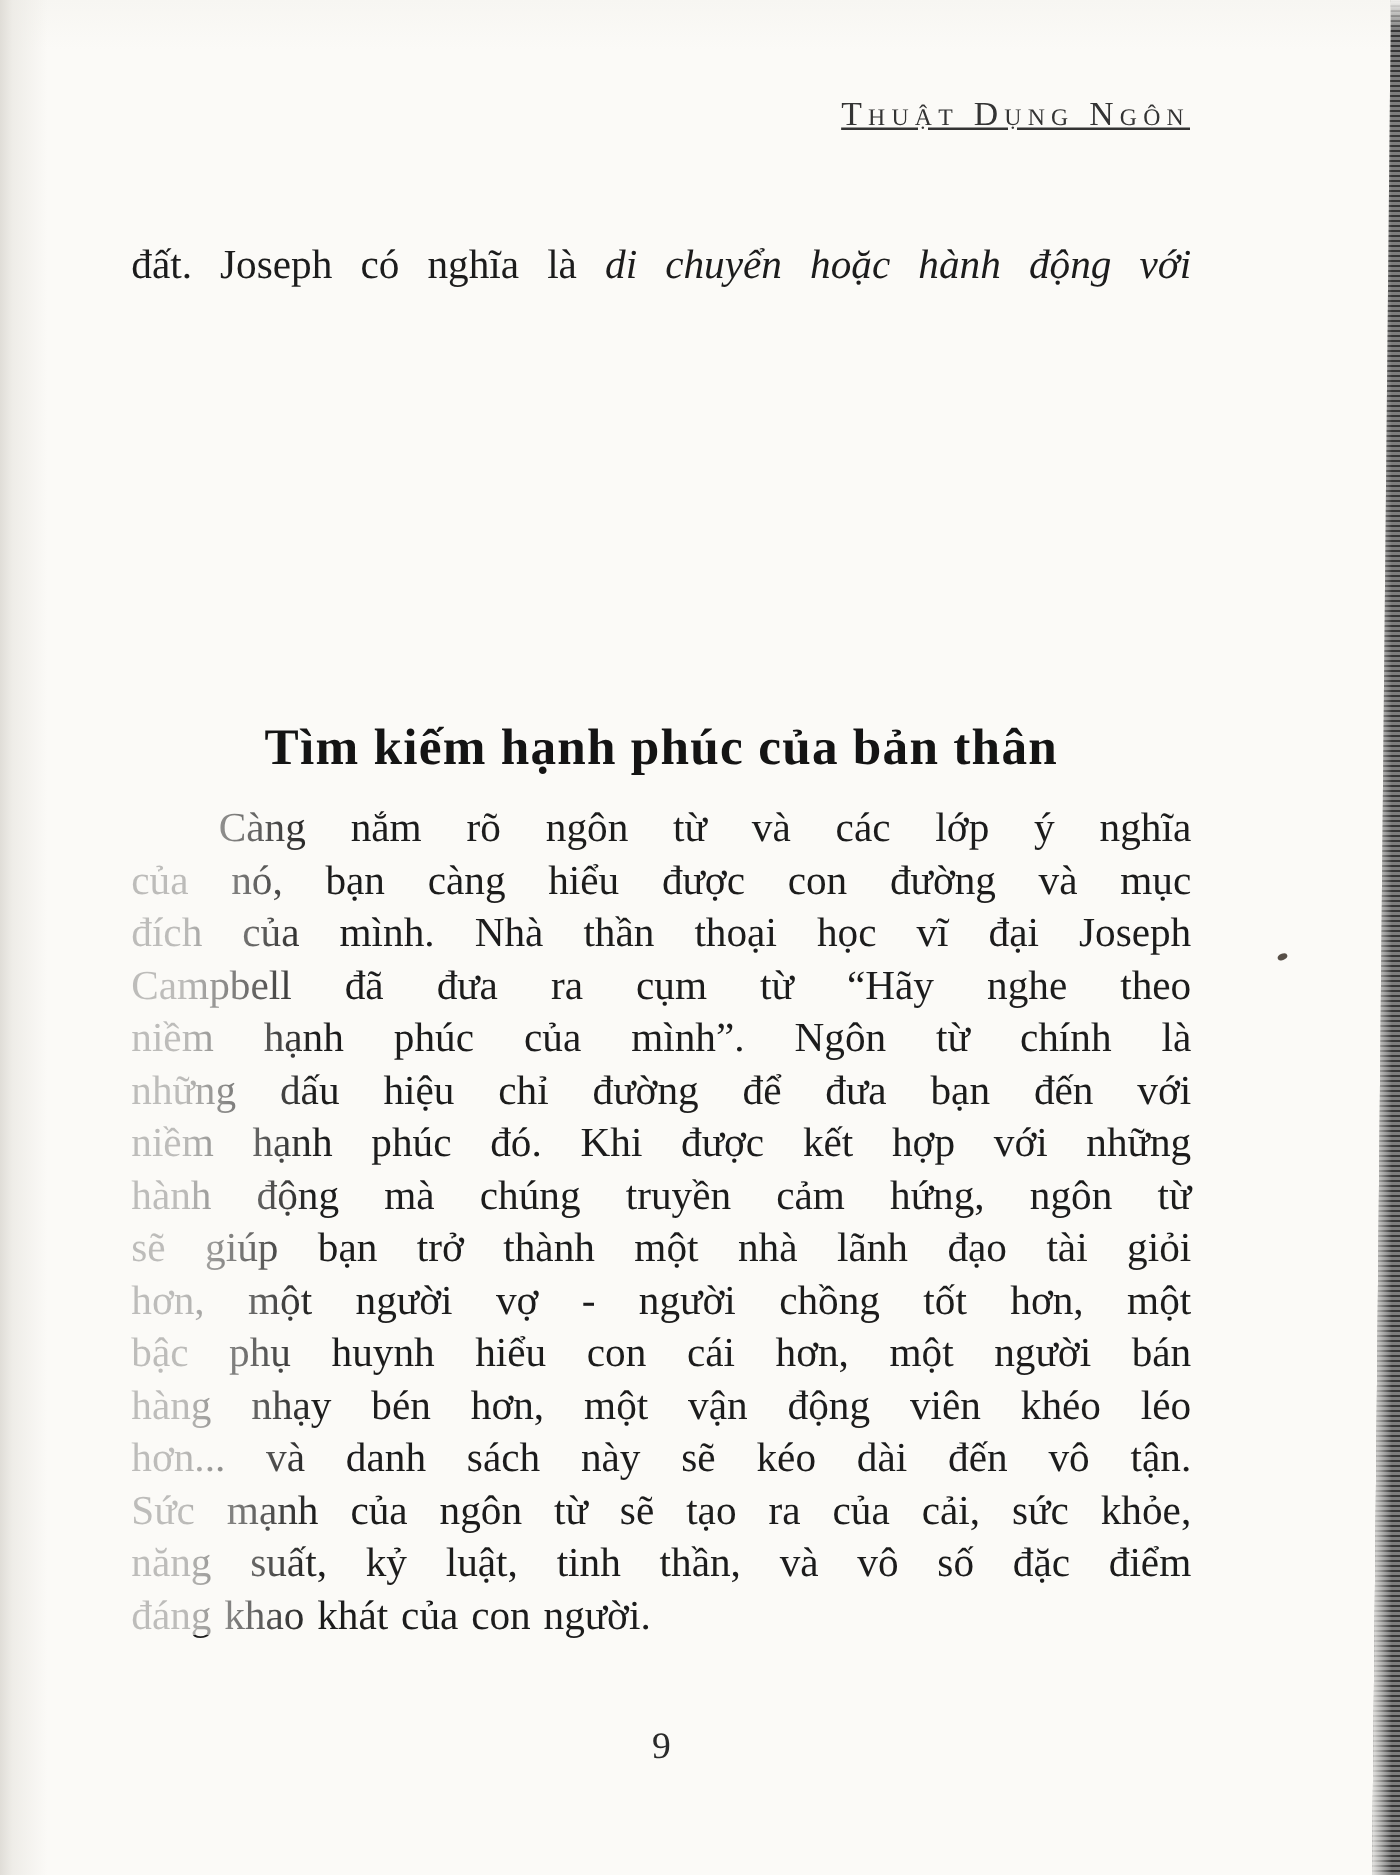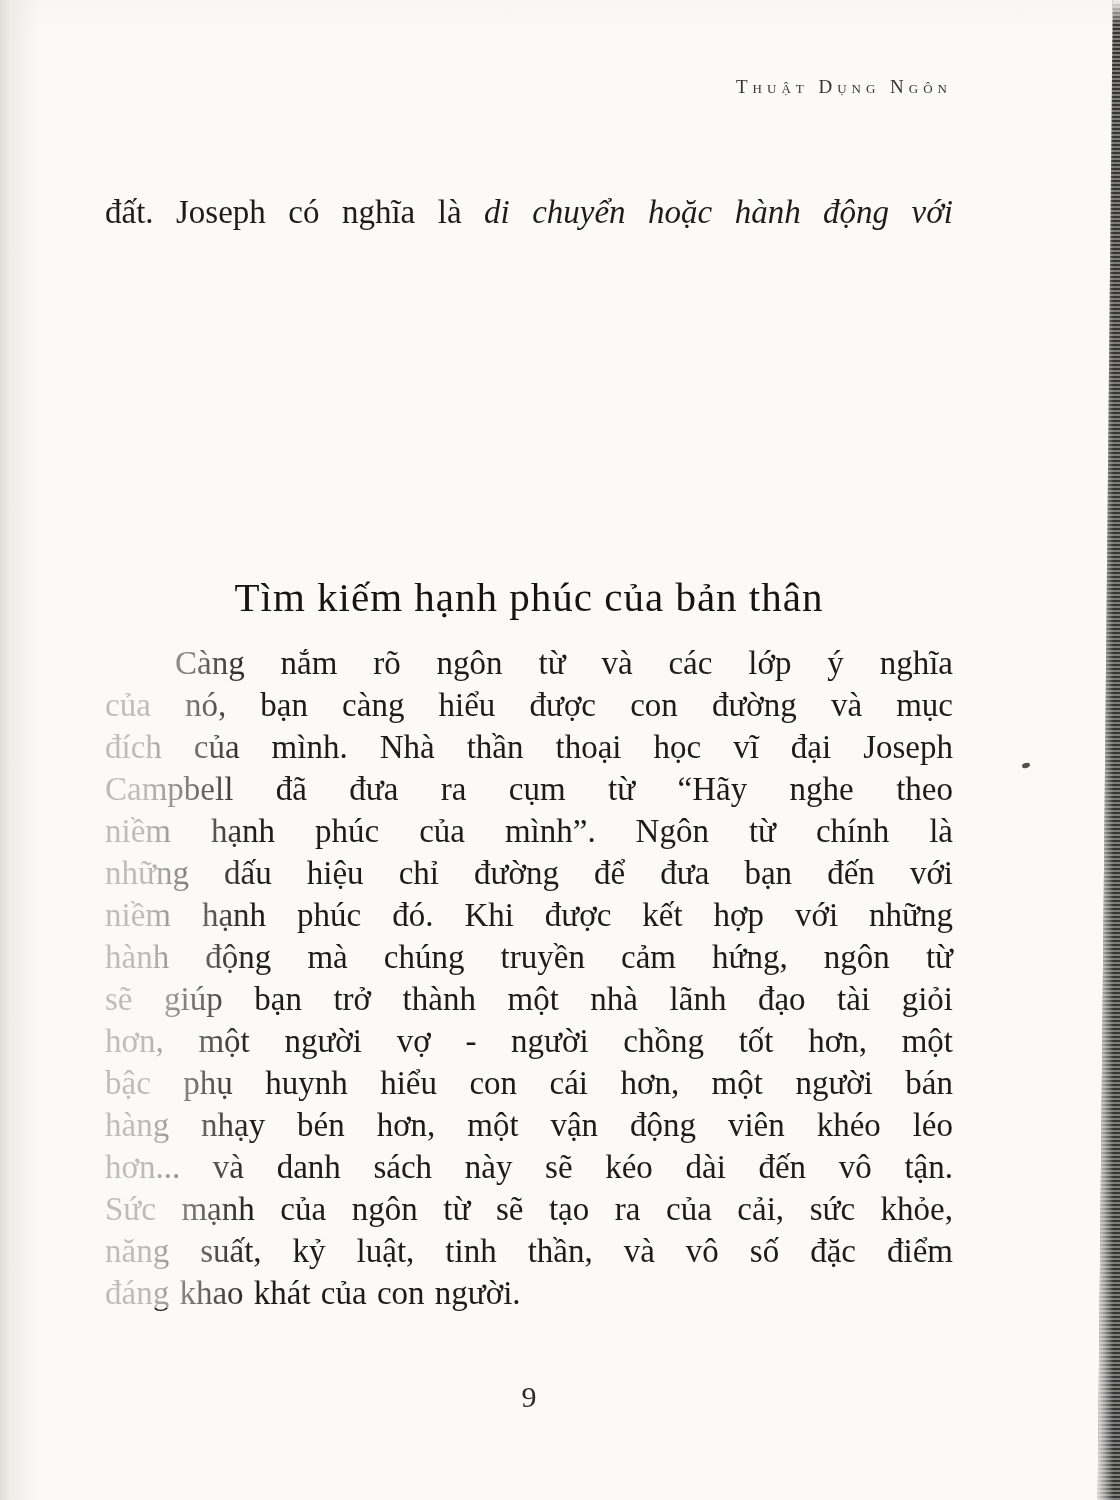--- a/index.html
+++ b/index.html
@@ -33,43 +33,44 @@
     content: ""; position: absolute; inset: 0;
     background: linear-gradient(to right, #fbfaf7 0%, rgba(251,250,247,.5) 40%, rgba(251,250,247,0) 75%);
   }
   .edge-band::after {
     content: ""; position: absolute; top: 0; left: 0; right: 0; height: 24px;
     background: linear-gradient(to bottom, rgba(251,250,247,.95), rgba(251,250,247,0));
   }
   .running-header {
     position: absolute; top: 76px; right: 168px;
     font-variant: small-caps;
-    font-size: 19px; letter-spacing: 5px;
+    font-size: 27px; letter-spacing: 5px;
     color: #343434;
     white-space: nowrap;
+    text-decoration: underline;
   }
   .text-col { position: absolute; left: 105px; width: 848px; }
   .para-1 { top: 190px; }
   .para-2 { top: 642px; }
   .para-1 .line { line-height: 44px; }
   .para-2 .line { line-height: 42px; }
   .line {
     font-size: 33px;
     text-align: justify;
     text-align-last: justify;
     word-spacing: 2px;
     white-space: normal;
   }
   .line-last { text-align-last: left; }
   .line-indent { text-indent: 70px; }
   .italic { font-style: italic; }
   .section-heading {
     position: absolute; left: 105px; top: 572px; width: 848px;
     text-align: center;
-    font-size: 41px; font-weight: normal;
+    font-size: 41px; font-weight: bold;
     letter-spacing: 1px;
     color: #141414;
     line-height: 50px;
   }
   .page-number {
     position: absolute; left: 105px; top: 1380px; width: 848px;
     text-align: center;
     font-size: 30px; color: #2a2a2a;
   }
   

